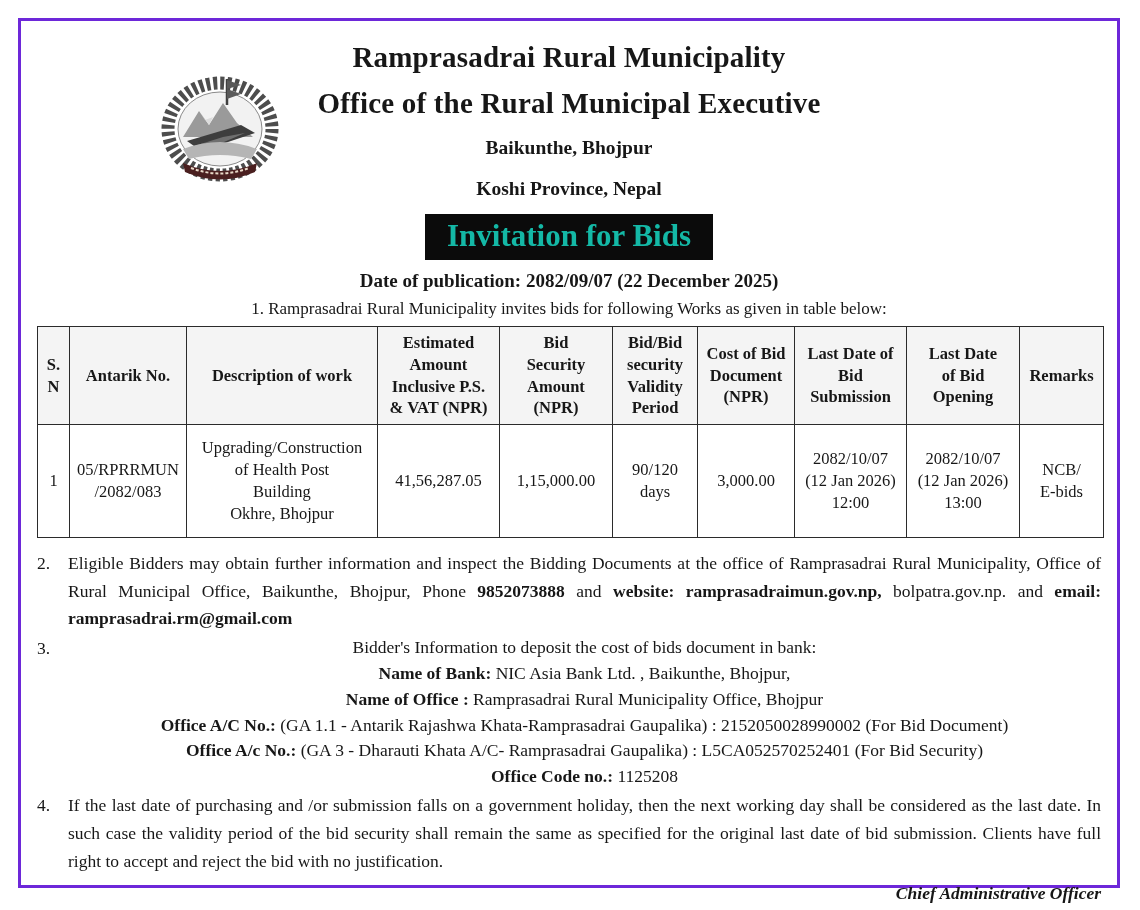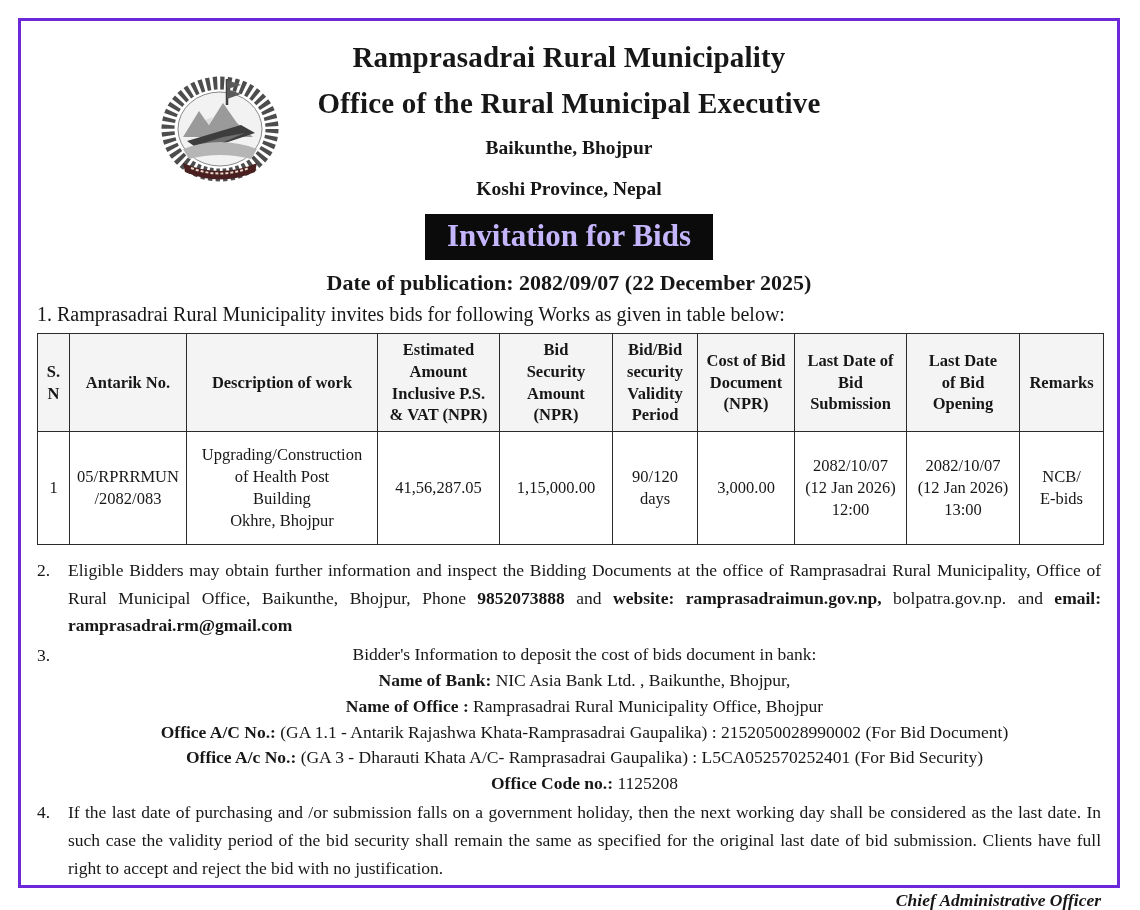--- a/index.html
+++ b/index.html
@@ -25,27 +25,27 @@
     width: 118px; height: 116px;
   }
   .org-name, .office-name {
     font-weight: bold; font-size: 29px; line-height: 1.0;
     margin-top: 12px; letter-spacing: 0.2px;
   }
   .office-name { margin-top: 17px; }
   .addr { font-weight: bold; font-size: 19.5px; margin-top: 19px; font-family: Liberation Serif, serif; }
   .banner-wrap { margin-top: 14px; }
   .banner {
-    display: inline-block; background: #0b0b0b; color: #c4b5fd;
+    display: inline-block; background: #0b0b0b; color: #14b8a6;
     font-weight: bold; font-size: 31px; line-height: 1.0;
     padding: 6px 22px 9px 22px;
   }
-  .pubdate { font-weight: bold; font-size: 22px; margin-top: 10px; }
-  
-  .intro { font-size: 20px; margin-top: 7px; text-align: left; }
+  .pubdate { font-weight: bold; font-size: 19px; margin-top: 10px; }
+  
+  .intro { font-size: 17px; margin-top: 7px; text-align: center; }
   
   table.bids {
     margin-top: 7px;
     border-collapse: collapse;
     table-layout: fixed;
     width: 1066px;
     font-size: 16.5px;
   }
   table.bids th, table.bids td {
     border: 1.6px solid #2b2b2b;

